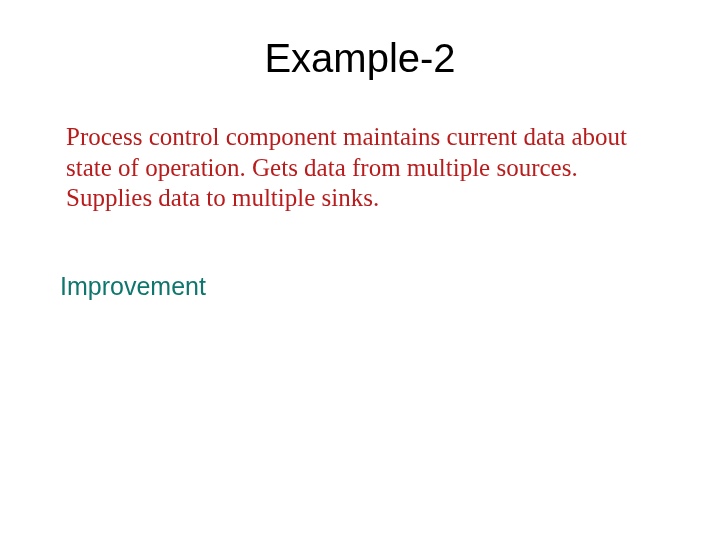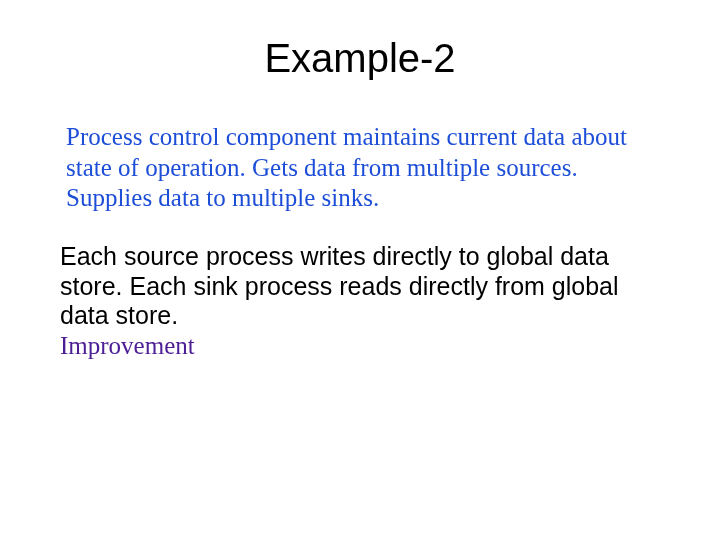--- a/index.html
+++ b/index.html
@@ -30,45 +30,44 @@
     margin-top: 12px;
   }
   .para1 {
     position: absolute;
     top: 122px;
     left: 66px;
     width: 590px;
     font-family: "Times New Roman", Times, serif;
     font-size: 25px;
     line-height: 1.22;
-    color: #1d4ed8;
+    color: #b91c1c;
   }
   .para2 {
     position: absolute;
     top: 242px;
     left: 60px;
     width: 590px;
     font-family: Arial, Helvetica, sans-serif;
     font-size: 25px;
     line-height: 1.18;
     color: #000000;
   }
   .improvement {
-    color: #4c1d95;
-    font-family: Liberation Serif, serif;
+    color: #0f766e;
   }
   .improvement-body {
     
   }
 </style>
 </head>
 <body>
 
 <div class="slide">
   <div class="title">Example-2</div>
 
   <div class="para1">Process control component maintains current data about state of operation. Gets data from multiple sources. Supplies data to multiple sinks.</div>
 
   <div class="para2">
-    <span>Each source process writes directly to global data store. Each sink process reads directly from global data store.</span><br>
+    <br>
     <span class="improvement">Improvement</span><br>
   </div>
 </div>
 
 </body></html>

